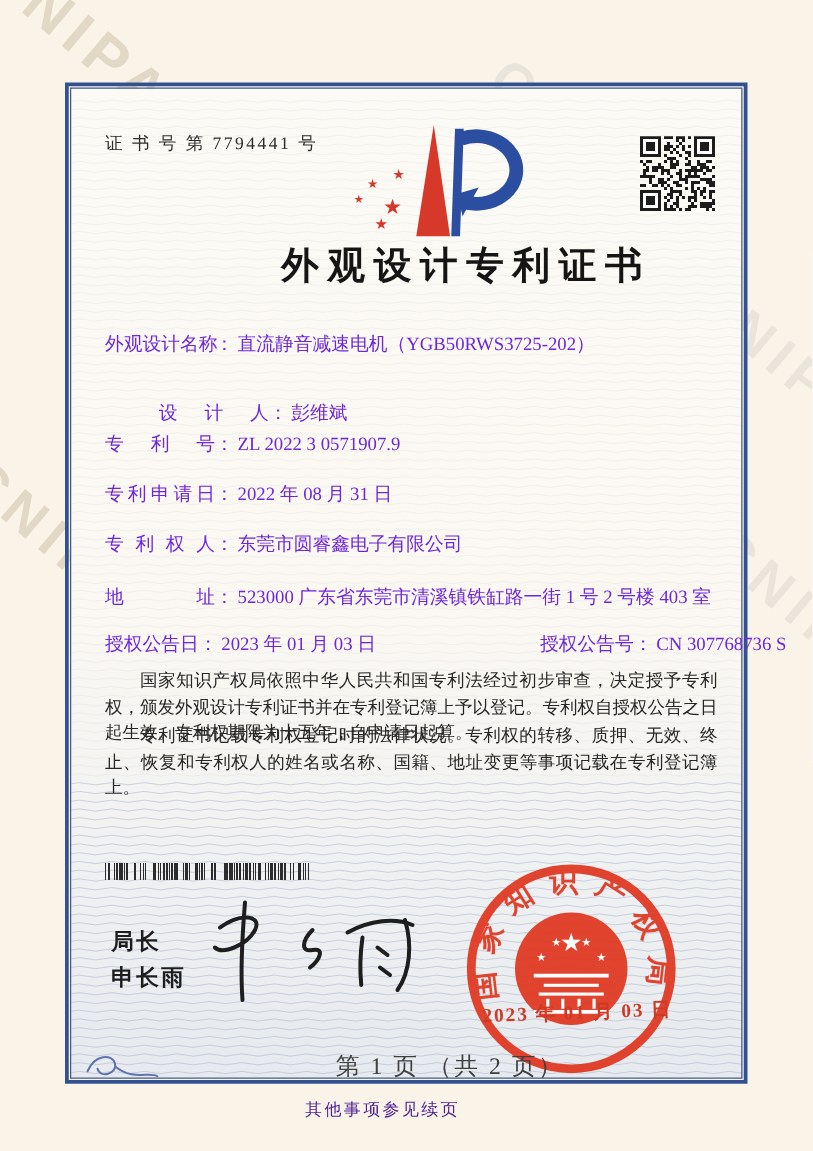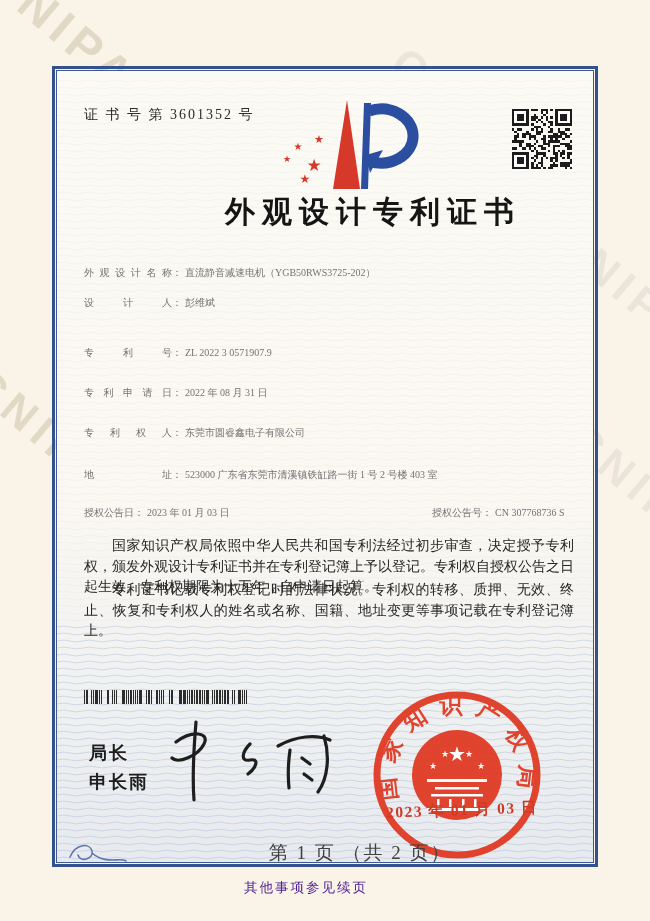--- a/index.html
+++ b/index.html
@@ -21,21 +21,21 @@
   .frame-inner{position:absolute;inset:1px;border:1px solid #41598f;}
 
   .waves-svg{position:absolute;left:57px;top:71px;pointer-events:none;}
 
   .cert-number{position:absolute;left:84px;top:106px;font-size:14px;letter-spacing:2px;color:#2b2b2b;}
   .qr{position:absolute;left:512px;top:109px;}
   .logo{position:absolute;left:267px;top:99px;}
   .title{position:absolute;left:52px;top:192px;width:546px;text-align:center;
          font-size:30px;font-weight:bold;letter-spacing:7px;color:#151515;padding-left:48px;}
 
-  .field{position:absolute;left:84px;font-size:10px;color:#737373;white-space:nowrap;}
+  .field{position:absolute;left:84px;font-size:15px;color:#6d28d9;white-space:nowrap;}
   .f-label{display:inline-block;width:88px;text-align:justify;text-align-last:justify;}
   .f-value{margin-left:3px;}
   .grant2{position:absolute;left:348px;top:0;}
 
   .para{position:absolute;left:84px;width:490px;font-size:14px;line-height:20.5px;
         color:#262626;text-indent:2em;text-align:justify;margin:0;}
 
   .barcode{position:absolute;left:84px;top:690px;}
 
   .signer{position:absolute;left:89px;font-size:18px;font-weight:600;letter-spacing:2px;
@@ -177,21 +177,21 @@
       <path d="M0 0 q6.5 -1.8 13 0 q6.5 1.8 13 0 q6.5 -1.8 13 0 q6.5 1.8 13 0 q6.5 -1.8 13 0 q6.5 1.8 13 0 q6.5 -1.8 13 0 q6.5 1.8 13 0 q6.5 -1.8 13 0 q6.5 1.8 13 0 q6.5 -1.8 13 0 q6.5 1.8 13 0 q6.5 -1.8 13 0 q6.5 1.8 13 0 q6.5 -1.8 13 0 q6.5 1.8 13 0 q6.5 -1.8 13 0 q6.5 1.8 13 0 q6.5 -1.8 13 0 q6.5 1.8 13 0 q6.5 -1.8 13 0 q6.5 1.8 13 0 q6.5 -1.8 13 0 q6.5 1.8 13 0 q6.5 -1.8 13 0 q6.5 1.8 13 0 q6.5 -1.8 13 0 q6.5 1.8 13 0 q6.5 -1.8 13 0 q6.5 1.8 13 0 q6.5 -1.8 13 0 q6.5 1.8 13 0 q6.5 -1.8 13 0 q6.5 1.8 13 0 q6.5 -1.8 13 0 q6.5 1.8 13 0 q6.5 -1.8 13 0 q6.5 1.8 13 0 q6.5 -1.8 13 0 q6.5 1.8 13 0 q6.5 -1.8 13 0 q6.5 1.8 13 0" transform="translate(0 766)" fill="none" stroke="#a8b7d5" stroke-width="0.8" opacity="0.55"></path>
       <path d="M0 0 q6.5 -1.8 13 0 q6.5 1.8 13 0 q6.5 -1.8 13 0 q6.5 1.8 13 0 q6.5 -1.8 13 0 q6.5 1.8 13 0 q6.5 -1.8 13 0 q6.5 1.8 13 0 q6.5 -1.8 13 0 q6.5 1.8 13 0 q6.5 -1.8 13 0 q6.5 1.8 13 0 q6.5 -1.8 13 0 q6.5 1.8 13 0 q6.5 -1.8 13 0 q6.5 1.8 13 0 q6.5 -1.8 13 0 q6.5 1.8 13 0 q6.5 -1.8 13 0 q6.5 1.8 13 0 q6.5 -1.8 13 0 q6.5 1.8 13 0 q6.5 -1.8 13 0 q6.5 1.8 13 0 q6.5 -1.8 13 0 q6.5 1.8 13 0 q6.5 -1.8 13 0 q6.5 1.8 13 0 q6.5 -1.8 13 0 q6.5 1.8 13 0 q6.5 -1.8 13 0 q6.5 1.8 13 0 q6.5 -1.8 13 0 q6.5 1.8 13 0 q6.5 -1.8 13 0 q6.5 1.8 13 0 q6.5 -1.8 13 0 q6.5 1.8 13 0 q6.5 -1.8 13 0 q6.5 1.8 13 0 q6.5 -1.8 13 0 q6.5 1.8 13 0" transform="translate(0 773)" fill="none" stroke="#a8b7d5" stroke-width="0.8" opacity="0.55"></path>
       <path d="M0 0 q6.5 -1.8 13 0 q6.5 1.8 13 0 q6.5 -1.8 13 0 q6.5 1.8 13 0 q6.5 -1.8 13 0 q6.5 1.8 13 0 q6.5 -1.8 13 0 q6.5 1.8 13 0 q6.5 -1.8 13 0 q6.5 1.8 13 0 q6.5 -1.8 13 0 q6.5 1.8 13 0 q6.5 -1.8 13 0 q6.5 1.8 13 0 q6.5 -1.8 13 0 q6.5 1.8 13 0 q6.5 -1.8 13 0 q6.5 1.8 13 0 q6.5 -1.8 13 0 q6.5 1.8 13 0 q6.5 -1.8 13 0 q6.5 1.8 13 0 q6.5 -1.8 13 0 q6.5 1.8 13 0 q6.5 -1.8 13 0 q6.5 1.8 13 0 q6.5 -1.8 13 0 q6.5 1.8 13 0 q6.5 -1.8 13 0 q6.5 1.8 13 0 q6.5 -1.8 13 0 q6.5 1.8 13 0 q6.5 -1.8 13 0 q6.5 1.8 13 0 q6.5 -1.8 13 0 q6.5 1.8 13 0 q6.5 -1.8 13 0 q6.5 1.8 13 0 q6.5 -1.8 13 0 q6.5 1.8 13 0 q6.5 -1.8 13 0 q6.5 1.8 13 0" transform="translate(0 780)" fill="none" stroke="#a8b7d5" stroke-width="0.8" opacity="0.55"></path>
       <path d="M0 0 q6.5 -1.8 13 0 q6.5 1.8 13 0 q6.5 -1.8 13 0 q6.5 1.8 13 0 q6.5 -1.8 13 0 q6.5 1.8 13 0 q6.5 -1.8 13 0 q6.5 1.8 13 0 q6.5 -1.8 13 0 q6.5 1.8 13 0 q6.5 -1.8 13 0 q6.5 1.8 13 0 q6.5 -1.8 13 0 q6.5 1.8 13 0 q6.5 -1.8 13 0 q6.5 1.8 13 0 q6.5 -1.8 13 0 q6.5 1.8 13 0 q6.5 -1.8 13 0 q6.5 1.8 13 0 q6.5 -1.8 13 0 q6.5 1.8 13 0 q6.5 -1.8 13 0 q6.5 1.8 13 0 q6.5 -1.8 13 0 q6.5 1.8 13 0 q6.5 -1.8 13 0 q6.5 1.8 13 0 q6.5 -1.8 13 0 q6.5 1.8 13 0 q6.5 -1.8 13 0 q6.5 1.8 13 0 q6.5 -1.8 13 0 q6.5 1.8 13 0 q6.5 -1.8 13 0 q6.5 1.8 13 0 q6.5 -1.8 13 0 q6.5 1.8 13 0 q6.5 -1.8 13 0 q6.5 1.8 13 0 q6.5 -1.8 13 0 q6.5 1.8 13 0" transform="translate(0 787)" fill="none" stroke="#a8b7d5" stroke-width="0.8" opacity="0.55"></path>
     </svg>
 
   <div class="frame">
     <div class="frame-inner"></div>
   </div>
 
-  <div class="cert-number">证 书 号 第 3601352 号</div>
+  <div class="cert-number">证 书 号 第 7794441 号</div>
 
   <svg id="qr-svg" class="qr" width="60" height="60" viewBox="0 0 25 25" shape-rendering="crispEdges">
       <rect x="8" y="0" width="1" height="1" fill="#1c1c1c"></rect>
       <rect x="9" y="0" width="1" height="1" fill="#1c1c1c"></rect>
       <rect x="10" y="0" width="1" height="1" fill="#1c1c1c"></rect>
       <rect x="12" y="0" width="1" height="1" fill="#1c1c1c"></rect>
       <rect x="13" y="0" width="1" height="1" fill="#1c1c1c"></rect>
       <rect x="14" y="0" width="1" height="1" fill="#1c1c1c"></rect>
       <rect x="16" y="0" width="1" height="1" fill="#1c1c1c"></rect>
       <rect x="12" y="1" width="1" height="1" fill="#1c1c1c"></rect>
@@ -409,21 +409,21 @@
     <polygon points="97,4 104,4 101,90 94,90" fill="#2b4ea0"></polygon>
     <path d="M102,12 A32,27 0 1 1 102,62" fill="none" stroke-width="11" stroke="#2b4ea0"></path>
     <polygon points="99,56 116,51 103,74" fill="#2b4ea0"></polygon>
   </svg>
 
   <div class="title">外观设计专利证书</div>
 
   <div class="field" style="top:266px;">
     <span class="f-label">外观设计名称</span><span>：</span><span class="f-value">直流静音减速电机（YGB50RWS3725-202）</span>
   </div>
-  <div class="field" style="top:296px;">
+  <div class="field" style="top:321px;margin-left:43px;">
     <span class="f-label">设计人</span><span>：</span><span class="f-value">彭维斌</span>
   </div>
   <div class="field" style="top:346px;">
     <span class="f-label">专利号</span><span>：</span><span class="f-value">ZL 2022 3 0571907.9</span>
   </div>
   <div class="field" style="top:386px;">
     <span class="f-label">专利申请日</span><span>：</span><span class="f-value">2022 年 08 月 31 日</span>
   </div>
   <div class="field" style="top:426px;">
     <span class="f-label">专利权人</span><span>：</span><span class="f-value">东莞市圆睿鑫电子有限公司</span>

